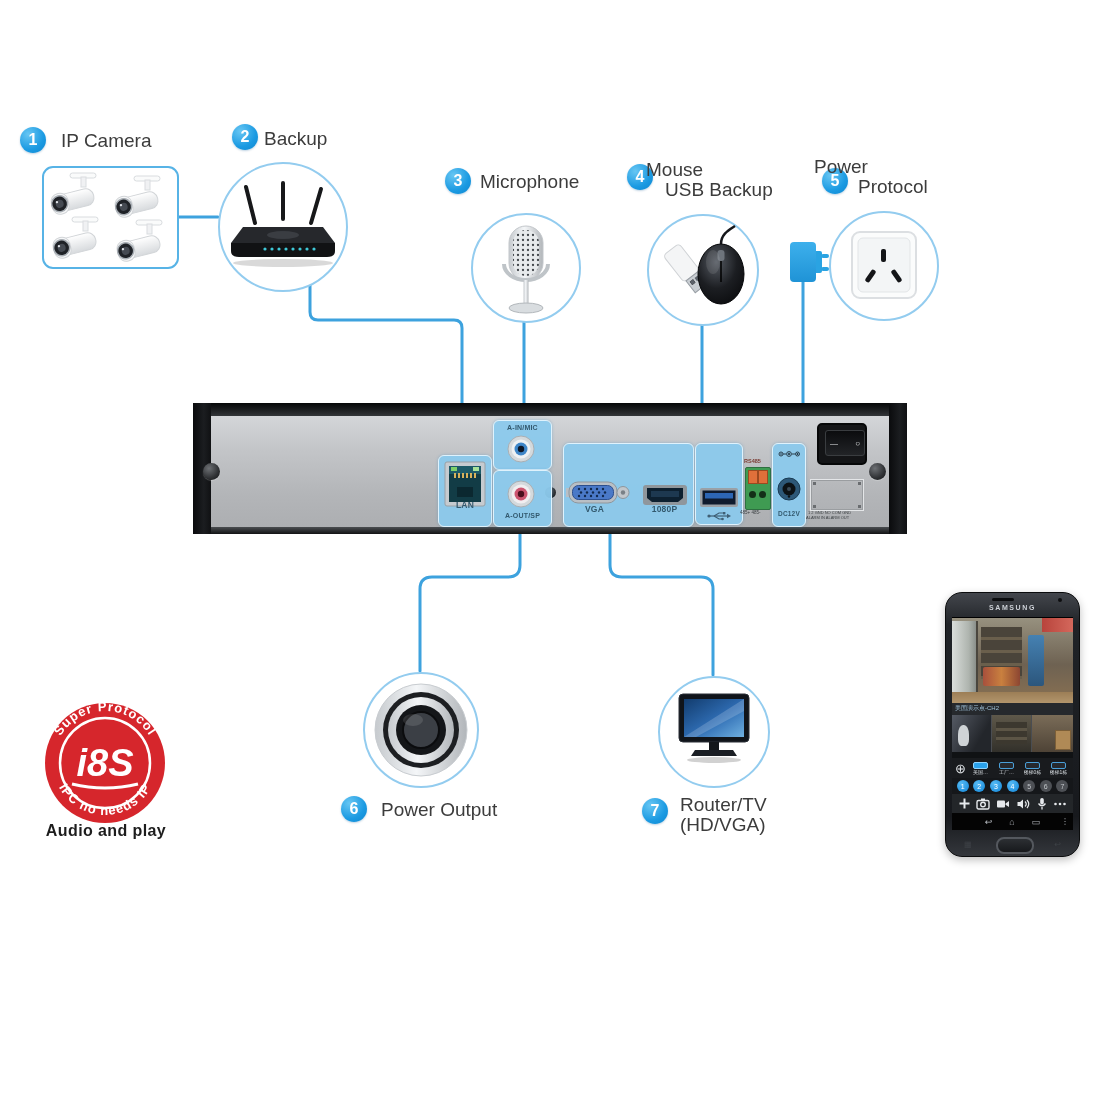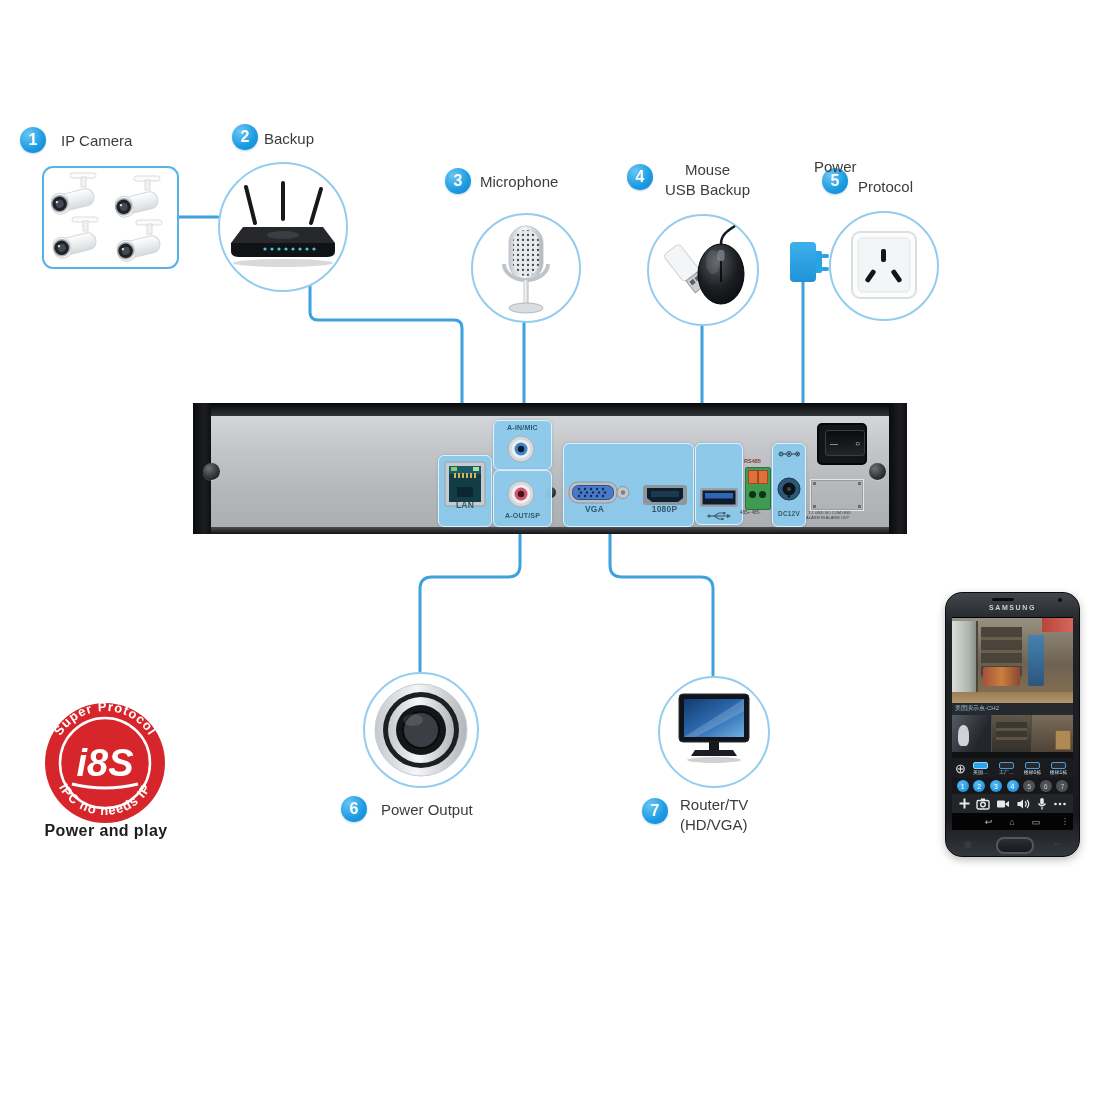--- a/index.html
+++ b/index.html
@@ -4,21 +4,21 @@
 <style>
   html,body{margin:0;padding:0;background:#fff;}
   #canvas{position:relative;width:1100px;height:1100px;background:#fff;overflow:hidden;
           font-family:"Liberation Sans",sans-serif;}
   .abs{position:absolute;}
   
   .badge{position:absolute;width:26px;height:26px;border-radius:50%;
          background:radial-gradient(circle at 32% 28%,#67c6f3,#1b9ae2 60%,#0e86cf);
          color:#fff;font-weight:bold;font-size:16px;display:flex;align-items:center;justify-content:center;
          box-shadow:0 1px 2px rgba(0,80,140,.25);}
-  .ilabel{position:absolute;color:#3c3c3c;font-size:15px;line-height:19px;white-space:nowrap;}
+  .ilabel{position:absolute;color:#3c3c3c;font-size:19px;line-height:19px;white-space:nowrap;}
   .ring{position:absolute;border:2.5px solid #93ccef;border-radius:50%;background:#fff;
         display:flex;align-items:center;justify-content:center;}
   .cambox{position:absolute;border:2px solid #57b3e6;border-radius:11px;background:#fff;}
   
   #panel{position:absolute;left:193px;top:403px;width:714px;height:131px;}
   .p-top{position:absolute;left:0;top:0;width:714px;height:15px;
          background:linear-gradient(180deg,#060708,#26282b 65%,#3b3e41);border-radius:3px 3px 0 0;}
   .p-bot{position:absolute;left:0;top:124px;width:714px;height:7px;background:linear-gradient(180deg,#4a4d50,#121315);}
   .p-face{position:absolute;left:14px;top:13px;width:686px;height:113px;
           background:linear-gradient(180deg,#d4d6d9 0%,#c3c5c8 30%,#b3b5b8 70%,#acaeb1 100%);}
@@ -177,21 +177,21 @@
     <svg width="100" height="100" viewBox="0 0 100 100">
       <rect x="33" y="8" width="34" height="54" rx="17" fill="url(#silverV)" stroke="#c3c7cb"></rect>
       <rect x="37" y="12" width="26" height="46" rx="13" fill="url(#micdots)"></rect>
       <path d="M28 46 A22 16 0 0 0 72 46" fill="none" stroke="#bfc4c8" stroke-width="4"></path>
       <rect x="47.5" y="62" width="5" height="24" fill="url(#silverV)"></rect>
       <ellipse cx="50" cy="90" rx="17" ry="5" fill="#d9dde0" stroke="#b2b7bb"></ellipse>
     </svg>
   </div>
 
   <div class="badge" style="left:627px;top:164px">4</div>
-  <div class="ilabel" style="left:685px;top:160px">Mouse</div>
+  <div class="ilabel" style="left:646px;top:160px">Mouse</div>
   <div class="ilabel" style="left:665px;top:180px">USB Backup</div>
   <div class="ring" style="left:647px;top:214px;width:108px;height:108px">
     <svg width="104" height="104" viewBox="0 0 104 104">
       <g transform="rotate(-38 36 52)">
         <rect x="26" y="26" width="20" height="34" rx="4" fill="#f4f5f6" stroke="#cfd2d5"></rect>
         <rect x="28.5" y="60" width="15" height="15" fill="#c9ced3" stroke="#989ea4"></rect>
         <rect x="31" y="63" width="4" height="4" fill="#5c6océ"></rect>
         <rect x="31" y="63" width="4" height="4" fill="#5c626a"></rect>
         <rect x="37" y="63" width="4" height="4" fill="#5c626a"></rect>
       </g>
@@ -409,21 +409,21 @@
     </defs>
     <text font-size="13" font-weight="bold" fill="#ffffff" font-family="Liberation Sans, sans-serif" letter-spacing="1">
       <textPath href="#arcT" startOffset="50%" text-anchor="middle">Super Protocol</textPath>
     </text>
     <text font-size="13" font-weight="bold" fill="#ffffff" font-family="Liberation Sans, sans-serif" letter-spacing="1">
       <textPath href="#arcB" startOffset="50%" text-anchor="middle">IPC no needs IP</textPath>
     </text>
     <text x="63" y="76" font-size="38" font-weight="bold" font-style="italic" fill="#ffffff" text-anchor="middle" font-family="Liberation Sans, sans-serif">i8S</text>
     <path d="M30 84 Q63 92 96 84" stroke="#ffffff" stroke-width="3" fill="none"></path>
   </svg>
-  <div id="logo-caption">Power and play</div>
+  <div id="logo-caption">Audio and play</div>
 
   <div id="phone">
     <span class="abs" style="left:46px;top:5px;width:22px;height:3px;border-radius:2px;background:#0c0d0f"></span>
     <span class="abs" style="left:112px;top:5px;width:4px;height:4px;border-radius:50%;background:#0c0d0f"></span>
     <div class="ph-brand">SAMSUNG</div>
     <div class="ph-screen">
 
       <div class="scene ph-row" style="top:1px;height:85px">
         <div style="position:absolute;inset:0;background:linear-gradient(180deg,#97917f,#6e6252 55%,#8a7152)"></div>
         <div class="sm-door"></div>

